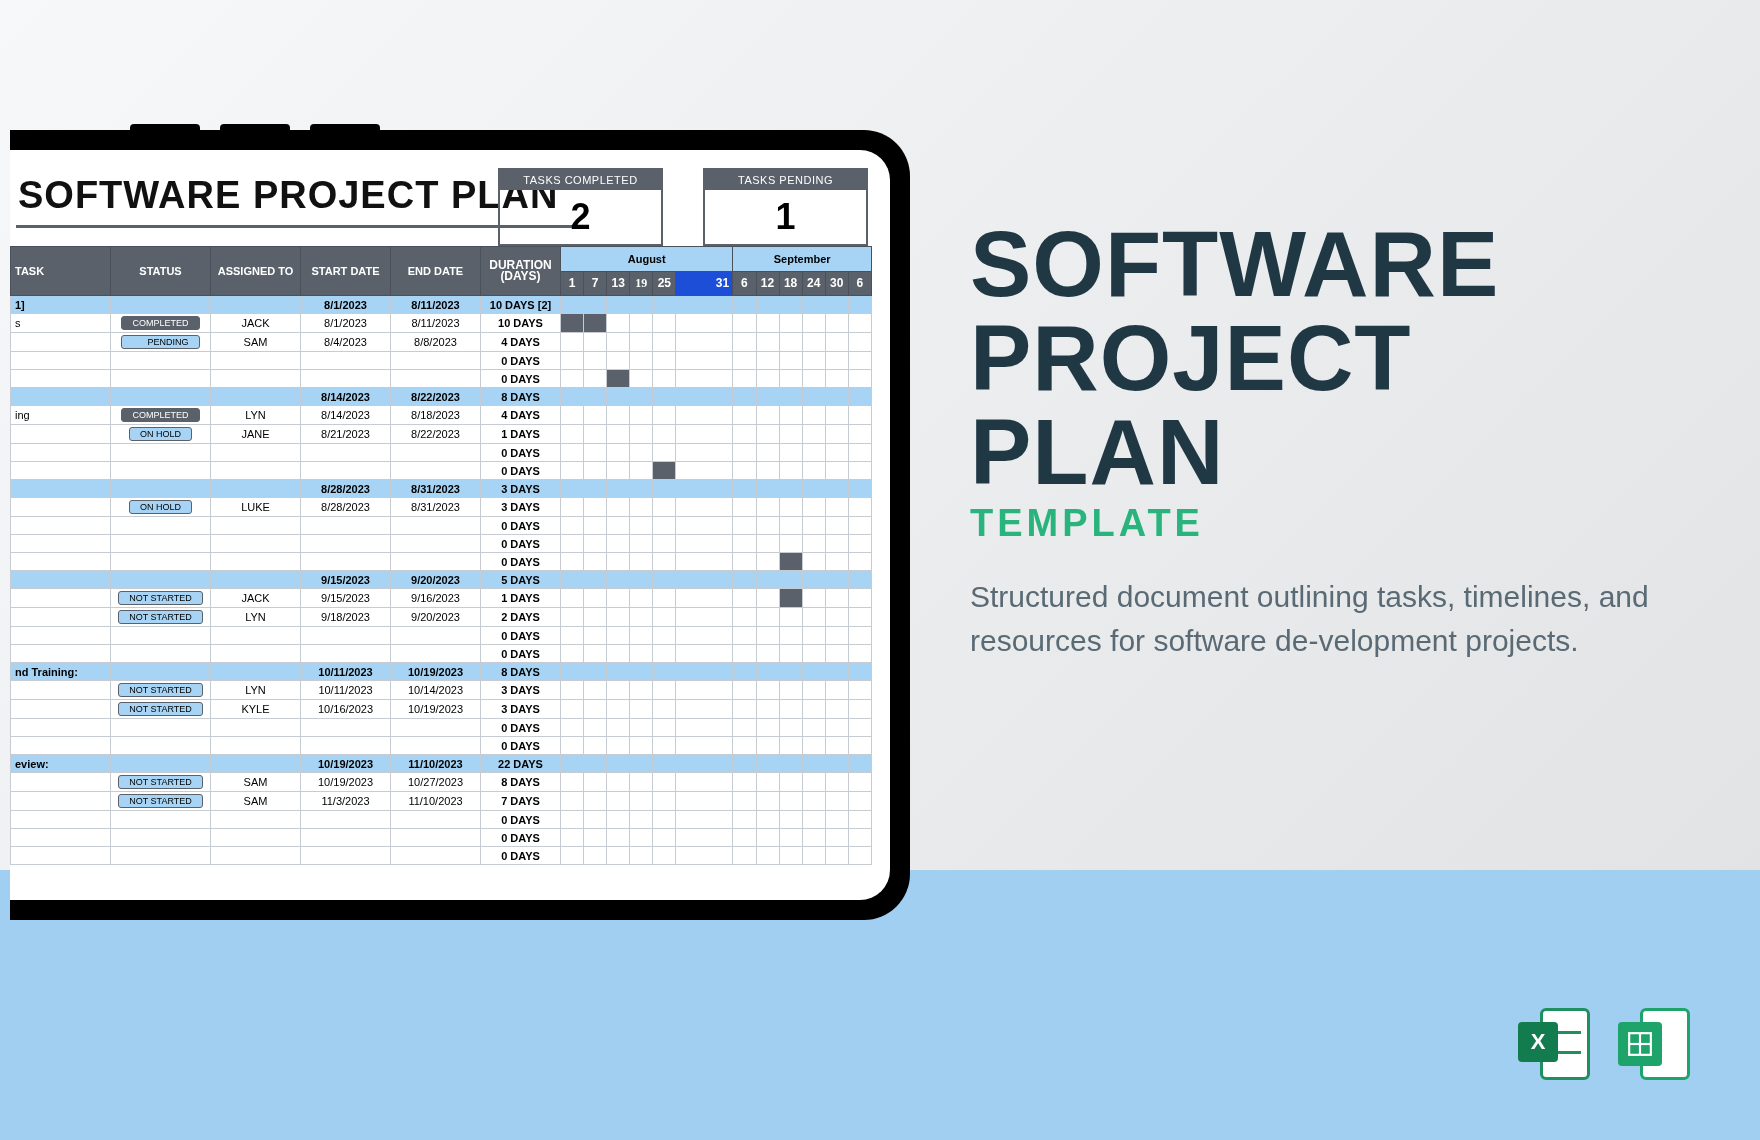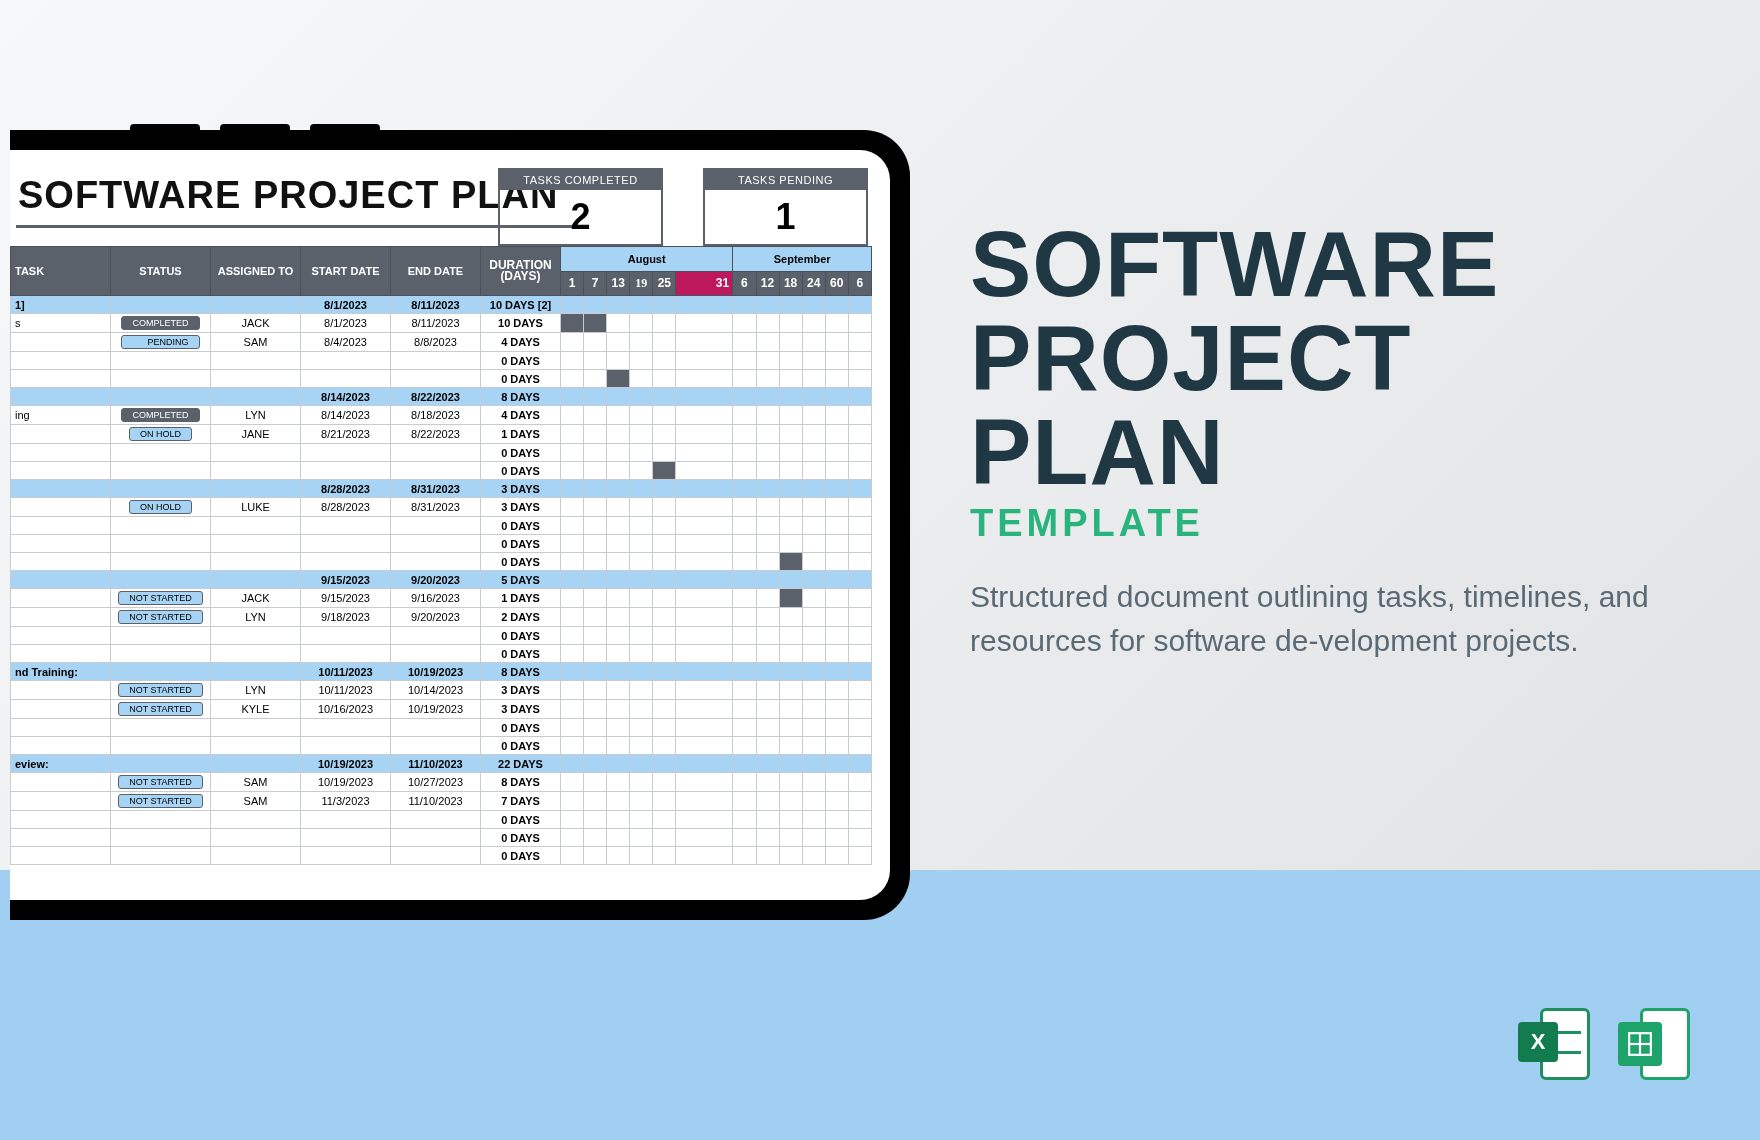--- a/index.html
+++ b/index.html
@@ -142,26 +142,26 @@
        <th rowspan="2" class="col-dur small">DURATION (DAYS)</th>
        <th colspan="6" class="month-head">August</th>
        <th colspan="6" class="month-head">September</th>
      </tr>
      <tr id="day-row">
             <th class="small" style="background: rgb(90, 97, 107); min-width: 22px;">1</th>
             <th class="small" style="background: rgb(90, 97, 107); min-width: 22px;">7</th>
             <th class="small" style="background: rgb(90, 97, 107); min-width: 22px;">13</th>
             <th class="small" style="background: rgb(90, 97, 107); min-width: 22px; font-family: Liberation Serif, serif;">19</th>
             <th class="small" style="background: rgb(90, 97, 107); min-width: 22px;">25</th>
-            <th class="small" style="background: #be185d; min-width: 22px; padding-left: 38px;">31</th>
+            <th class="small" style="background: #1d4ed8; min-width: 22px; padding-left: 38px;">31</th>
             <th class="small" style="background: rgb(90, 97, 107); min-width: 22px;">6</th>
             <th class="small" style="background: rgb(90, 97, 107); min-width: 22px;">12</th>
             <th class="small" style="background: rgb(90, 97, 107); min-width: 22px;">18</th>
             <th class="small" style="background: rgb(90, 97, 107); min-width: 22px;">24</th>
-            <th class="small" style="background: rgb(90, 97, 107); min-width: 22px;">60</th>
+            <th class="small" style="background: rgb(90, 97, 107); min-width: 22px;">30</th>
             <th class="small" style="background: rgb(90, 97, 107); min-width: 22px;">6</th>
           </tr>
    </thead>
    <tbody id="plan-body">
           <tr class="blue-head">
             <td class="col-task" style="text-align:left">1]</td>
             <td></td>
             <td></td>
             <td>8/1/2023</td>
             <td>8/11/2023</td>

